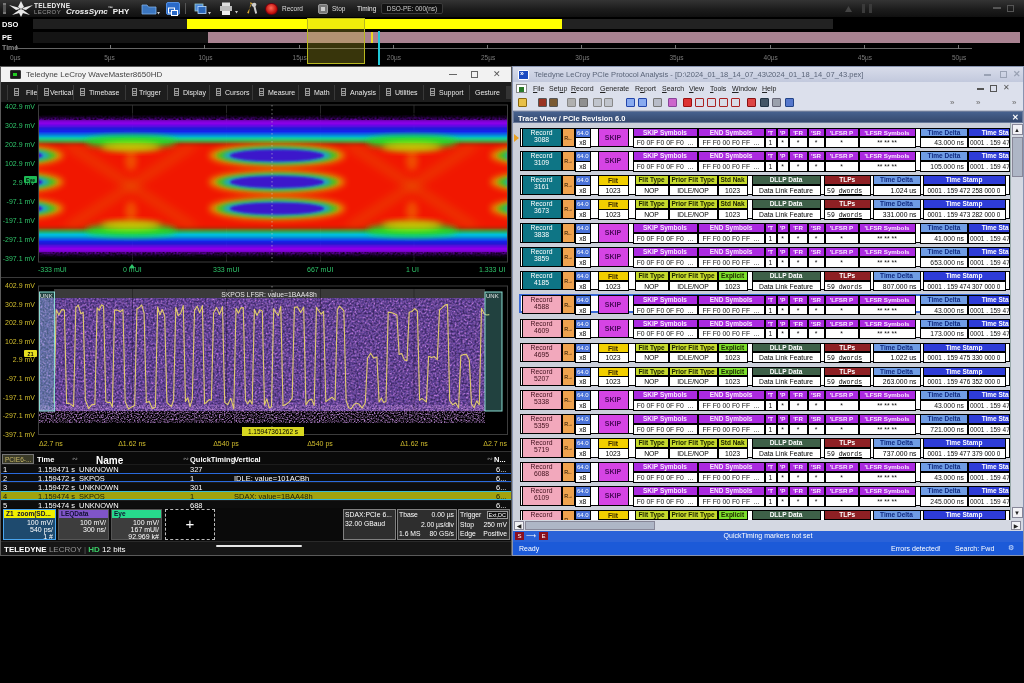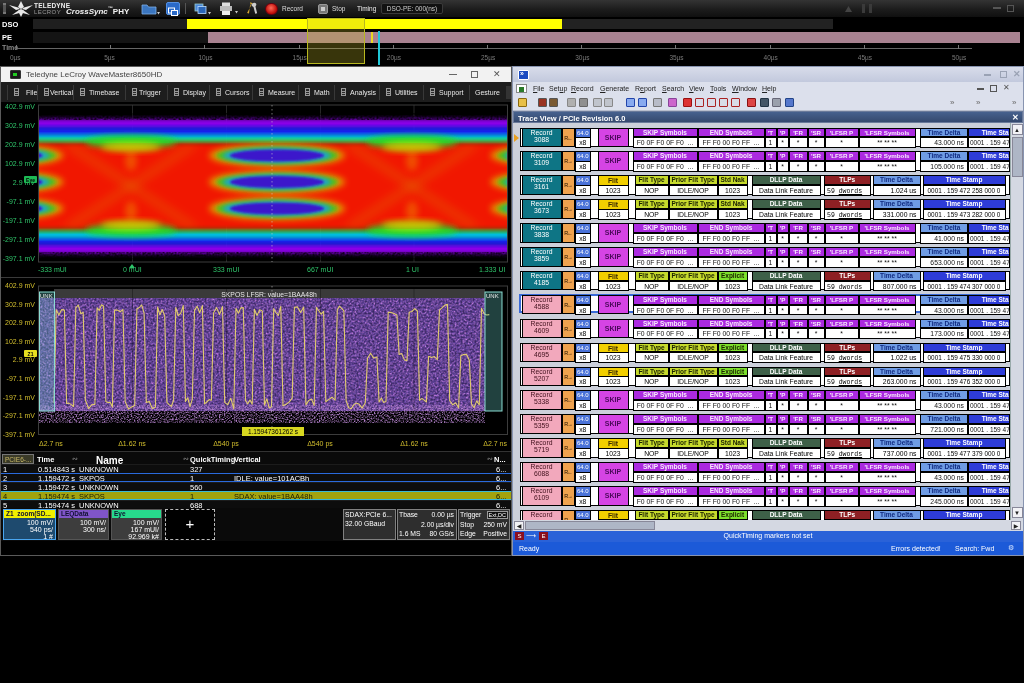--- a/index.html
+++ b/index.html
@@ -368,39 +368,39 @@
  <div class="ab" style="left:71px;top:3px;font-size:7px;color:#999;">∾</div>
  <div class="ab" style="left:95px;top:3px;font-size:10px;font-weight:bold;color:#fff;">Name</div>
  <div class="ab" style="left:182px;top:3px;font-size:7px;color:#999;">∾</div>
  <div class="ab" style="left:189px;top:3px;font-size:7.5px;font-weight:bold;color:#fff;">QuickTiming</div>
  <div class="ab" style="left:226px;top:3px;font-size:7px;color:#999;">∾</div>
  <div class="ab" style="left:233px;top:3px;font-size:7.5px;font-weight:bold;color:#fff;">Vertical</div>
  <div class="ab" style="left:486px;top:3px;font-size:7px;color:#999;">∾</div>
  <div class="ab" style="left:493px;top:3px;font-size:7.5px;font-weight:bold;color:#fff;">N...</div>
 <div class="ab" style="left:0;top:11.5px;width:510px;height:9.0px;background:#0d0d0d;border-top:1px solid #1c1c1c;color:#fff;font-size:7.5px;">
           <span class="ab" style="left:2px;top:0.5px;">1</span>
-          <span class="ab" style="left:37px;top:0.5px;">0.514843 s</span>
+          <span class="ab" style="left:37px;top:0.5px;">1.159471 s</span>
           <span class="ab" style="left:78px;top:0.5px;">UNKNOWN</span>
           <span class="ab" style="left:189px;top:0.5px;">327</span>
           <span class="ab" style="left:233px;top:0.5px;"></span>
           <span class="ab" style="left:495px;top:0.5px;">6...</span>
         </div>
         <div class="ab" style="left:0;top:20.5px;width:510px;height:9.0px;background:#0d0d0d;border-top:1px solid #2a6adc;border-bottom:1px solid #2a6adc;color:#fff;font-size:7.5px;">
           <span class="ab" style="left:2px;top:0.5px;">2</span>
           <span class="ab" style="left:37px;top:0.5px;">1.159472 s</span>
           <span class="ab" style="left:78px;top:0.5px;">SKPOS</span>
           <span class="ab" style="left:189px;top:0.5px;">1</span>
           <span class="ab" style="left:233px;top:0.5px;">IDLE: value=101ACBh</span>
           <span class="ab" style="left:495px;top:0.5px;">6...</span>
         </div>
         <div class="ab" style="left:0;top:29.5px;width:510px;height:9.0px;background:#0d0d0d;border-top:1px solid #1c1c1c;color:#fff;font-size:7.5px;">
           <span class="ab" style="left:2px;top:0.5px;">3</span>
           <span class="ab" style="left:37px;top:0.5px;">1.159472 s</span>
           <span class="ab" style="left:78px;top:0.5px;">UNKNOWN</span>
-          <span class="ab" style="left:189px;top:0.5px;">560</span>
+          <span class="ab" style="left:189px;top:0.5px;">301</span>
           <span class="ab" style="left:233px;top:0.5px;"></span>
           <span class="ab" style="left:495px;top:0.5px;">6...</span>
         </div>
         <div class="ab" style="left:0;top:38.5px;width:510px;height:9.0px;background:#a3a30e;border-top:1px solid #3ab8d8;border-bottom:1px solid #3ab8d8;color:#1a1a00;font-size:7.5px;">
           <span class="ab" style="left:2px;top:0.5px;">4</span>
           <span class="ab" style="left:37px;top:0.5px;">1.159474 s</span>
           <span class="ab" style="left:78px;top:0.5px;">SKPOS</span>
           <span class="ab" style="left:189px;top:0.5px;">1</span>
           <span class="ab" style="left:233px;top:0.5px;">SDAX: value=1BAA48h</span>
           <span class="ab" style="left:495px;top:0.5px;">6...</span>
@@ -446,28 +446,33 @@
         </div>
         <div class="ab" style="left:457px;top:1px;width:52px;height:31px;background:#2e2e2e;border:1px solid #808080;color:#fff;font-size:6.8px;">
 <div class="ab" style="left:1px;top:1px;">Trigger</div>
           <div class="ab" style="right:1px;top:1px;background:#111;border:1px solid #999;font-size:5.5px;padding:0 1px;">Ext,DC</div>
 <div class="ab" style="left:1px;top:10.5px;">Stop</div>
           <div class="ab" style="right:2px;top:10.5px;">250 mV</div>
 <div class="ab" style="left:1px;top:20px;">Edge</div>
           <div class="ab" style="right:2px;top:20px;">Positive</div>
         </div>
       </div>
+<div class="ab" style="left:0;top:474px;width:510px;height:14px;background:#161616;border-top:1px solid #2a2a2a;">
+ <div class="ab" style="left:215px;top:3px;width:86px;height:2px;background:#e8e8e8;border-radius:1px;"></div>
+ <div class="ab" style="left:3px;top:3px;font-size:8px;color:#fff;"><b>TELEDYNE</b> <span style="color:#999;">LECROY</span> <span style="color:#666;">|</span> <b style="color:#3acc66;">HD</b> 12 bits</div>
+</div>
 </div>
 
 <div class="ab" style="left:512px;top:66px;width:512px;height:490px;background:#ccd0da;border:1px solid #8894b0;">
 
  <div class="ab" style="left:0;top:0;width:510px;height:15px;background:linear-gradient(#d8dcea,#c2c9dd);">
   <div class="ab" style="left:5px;top:2.5px;width:11px;height:10px;background:#1a4ac0;border:1px solid #fff;border-radius:1px;">
           <span style="color:#fff;font-size:7px;position:absolute;left:1px;top:-0.5px;font-weight:bold;">»</span>
         </div>
+  <div class="ab" style="left:21px;top:3px;font-size:7.5px;color:#5a6478;white-space:nowrap;">Teledyne LeCroy PCIe Protocol Analysis - [D:\2024_01_18_14_07_43\2024_01_18_14_07_43.pex]</div>
   <div class="ab" style="left:471px;top:7px;width:7px;height:2px;background:#9aa2b4;"></div>
   <div class="ab" style="left:487px;top:4px;width:7px;height:7px;border:1.5px solid #9aa2b4;"></div>
   <div class="ab" style="left:500px;top:2px;font-size:9px;color:#9aa2b4;font-weight:bold;">✕</div>
  </div>
 
  <div class="ab" style="left:0;top:15px;width:510px;height:13px;background:#dce0ec;font-size:7px;color:#222;">
 <span class="ab" style="left:20px;top:2.5px;"><u>F</u>ile</span>
         <span class="ab" style="left:36px;top:2.5px;">Set<u>u</u>p</span>
         <span class="ab" style="left:58px;top:2.5px;"><u>R</u>ecord</span>
         <span class="ab" style="left:87px;top:2.5px;"><u>G</u>enerate</span>

